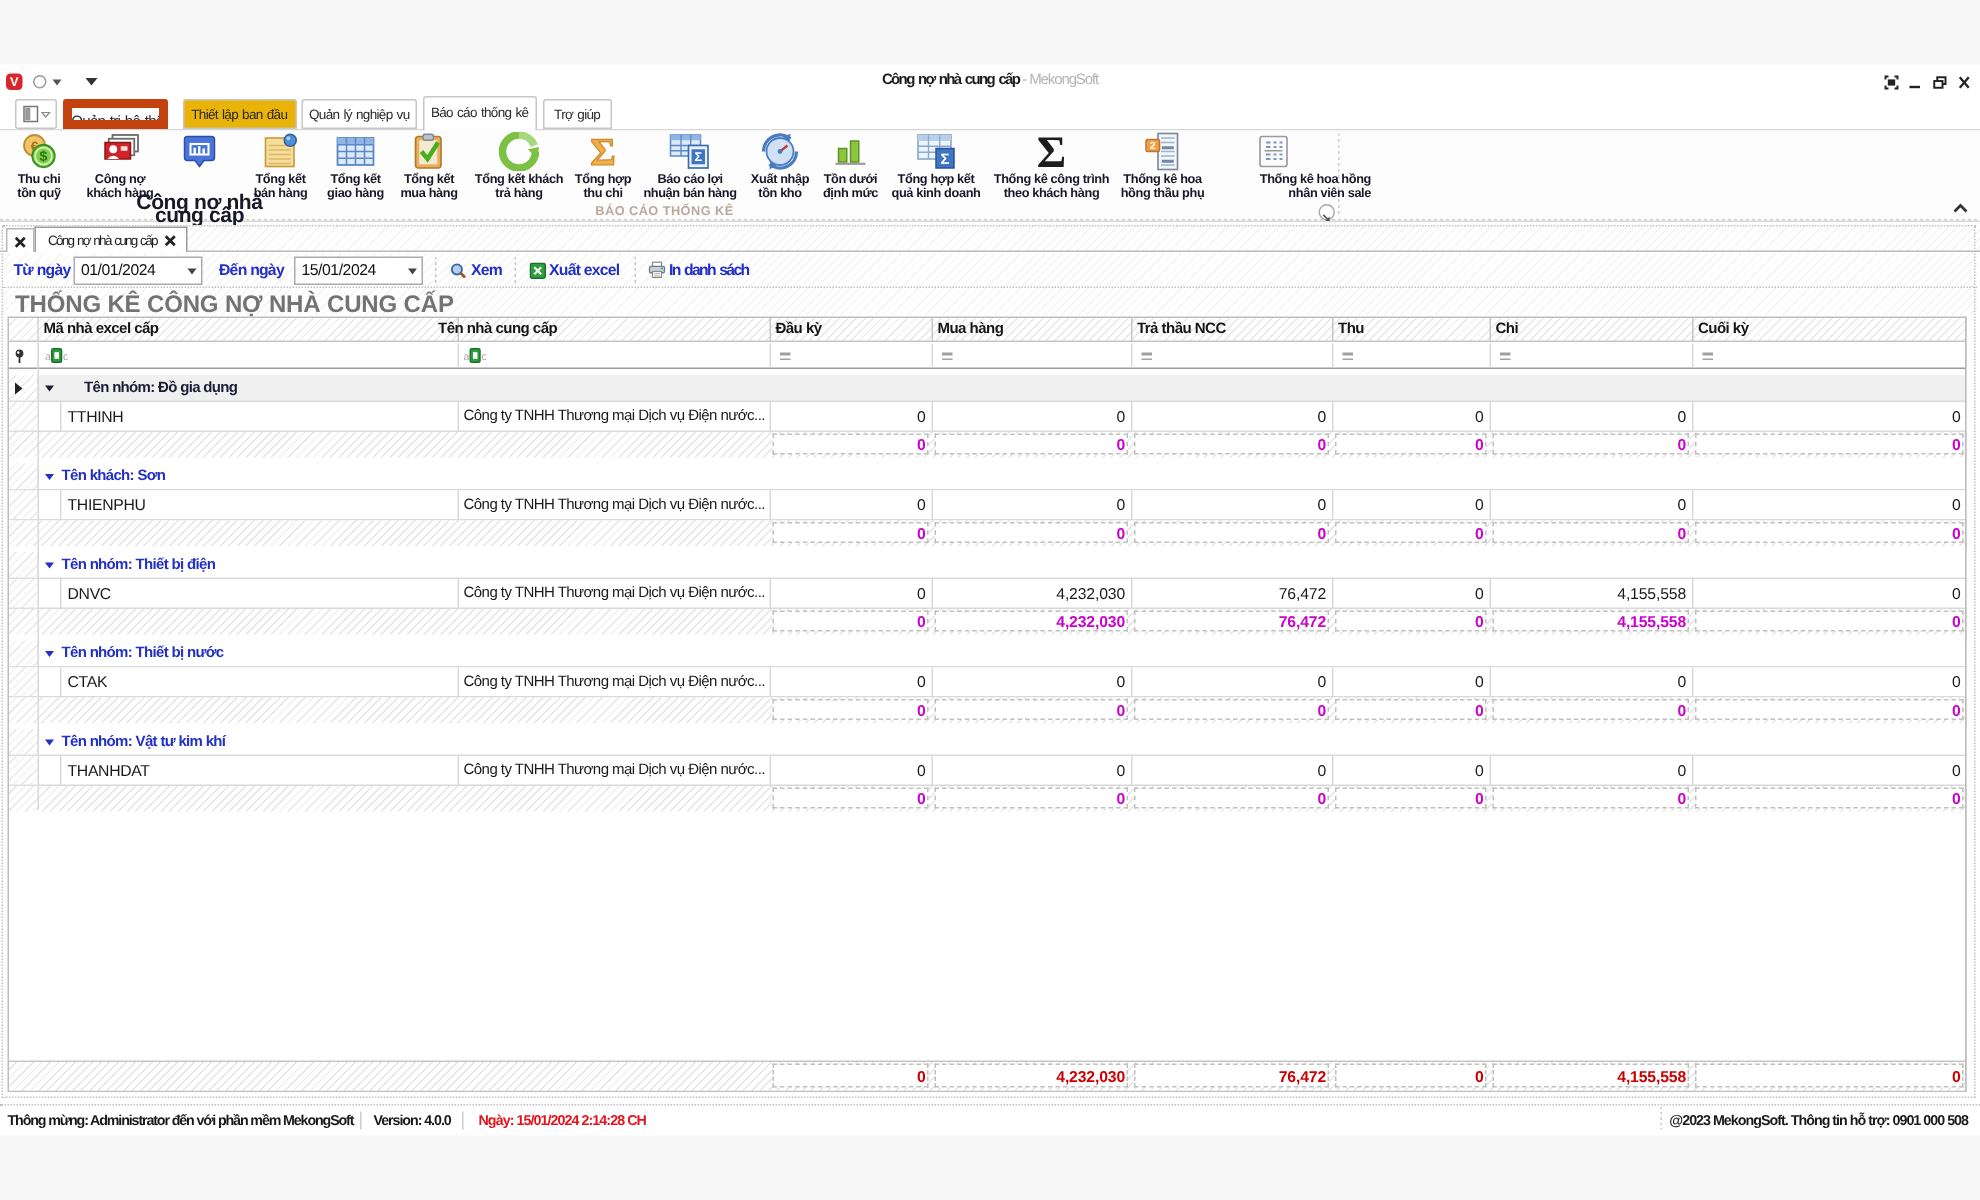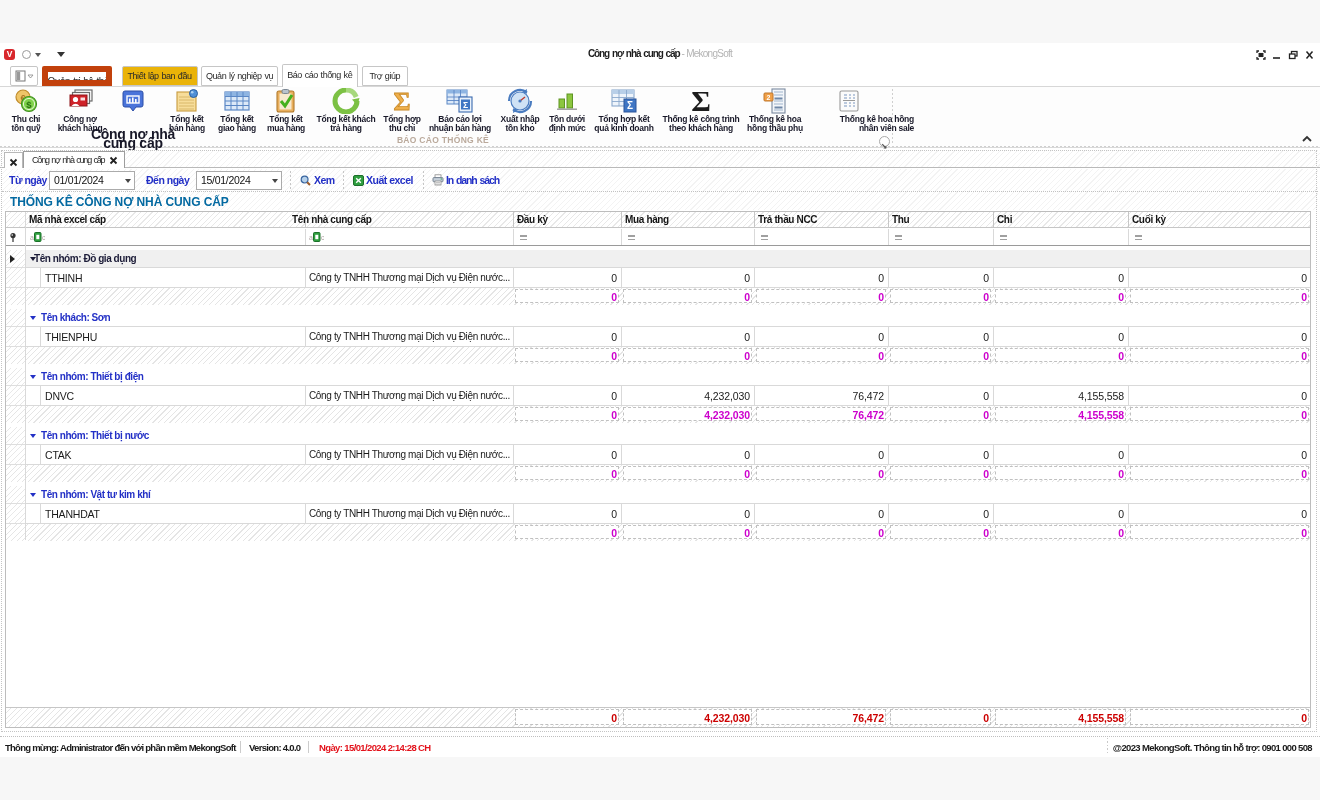--- a/index.html
+++ b/index.html
@@ -256,21 +256,21 @@
 <div class="ab b blue" style="left:366px;top:174px;font-size:10.5px;letter-spacing:-0.5px">Xuất excel</div>
 <svg class="ab" style="left:432px;top:174px" width="12" height="12" viewBox="0 0 12 12">
     <rect x="3" y="0.8" width="6" height="3" fill="#fff" stroke="#8a8a8a" stroke-width="0.8"></rect>
     <rect x="1" y="3.6" width="10" height="4.2" rx="0.8" fill="#c6d0da" stroke="#6f7d8c" stroke-width="0.9"></rect>
     <circle cx="9.3" cy="5" r="0.7" fill="#4a6"></circle>
     <rect x="3" y="7" width="6" height="4" fill="#fff" stroke="#8a8a8a" stroke-width="0.8"></rect>
     <path d="M4 8.5 h4 M4 10 h4" stroke="#aaa" stroke-width="0.7"></path>
   </svg>
 <div class="ab b blue" style="left:446px;top:174px;font-size:10.5px;letter-spacing:-1.1px;word-spacing:1px">In danh sách</div>
 <div class="ab hatchf" style="left:2px;top:192px;width:1316px;height:18px"></div>
-<div class="ab b" style="left:10px;top:195px;font-size:12px;color:#0369a1;letter-spacing:-0.1px">THỐNG KÊ CÔNG NỢ NHÀ CUNG CẤP</div>
+<div class="ab b" style="left:10px;top:195px;font-size:16px;color:#737373;letter-spacing:-0.1px">THỐNG KÊ CÔNG NỢ NHÀ CUNG CẤP</div>
 <div class="ab" style="left:5px;top:211px;width:1306px;height:517px;border:1px solid #bdbdbd;background:#fff"></div>
 <div class="ab hatch" style="left:6px;top:212px;width:1304px;height:16px;border-bottom:1px solid #c6c6c6"></div>
 <div class="ab" style="left:25px;top:212px;width:1px;height:16px;background:#c6c6c6"></div>
 <div class="ab b" style="left:29px;top:214px;font-size:10px;color:#151515;letter-spacing:-0.35px">Mã nhà excel cấp</div>
 <div class="ab" style="left:305px;top:212px;width:1px;height:16px;background:#c6c6c6"></div>
 <div class="ab b" style="left:292px;top:214px;font-size:10px;color:#151515;letter-spacing:-0.35px">Tên nhà cung cấp</div>
 <div class="ab" style="left:513px;top:212px;width:1px;height:16px;background:#c6c6c6"></div>
 <div class="ab b" style="left:517px;top:214px;font-size:10px;color:#151515;letter-spacing:-0.35px">Đầu kỳ</div>
 <div class="ab" style="left:621px;top:212px;width:1px;height:16px;background:#c6c6c6"></div>
 <div class="ab b" style="left:625px;top:214px;font-size:10px;color:#151515;letter-spacing:-0.35px">Mua hàng</div>
@@ -317,21 +317,21 @@
 <div class="ab" style="left:895px;top:235px;width:7px;height:1.5px;background:#a0a0a0"></div>
 <div class="ab" style="left:895px;top:238.5px;width:7px;height:1.5px;background:#a0a0a0"></div>
 <div class="ab" style="left:1000px;top:235px;width:7px;height:1.5px;background:#a0a0a0"></div>
 <div class="ab" style="left:1000px;top:238.5px;width:7px;height:1.5px;background:#a0a0a0"></div>
 <div class="ab" style="left:1135px;top:235px;width:7px;height:1.5px;background:#a0a0a0"></div>
 <div class="ab" style="left:1135px;top:238.5px;width:7px;height:1.5px;background:#a0a0a0"></div>
 <div class="ab" style="left:25px;top:249.5px;width:1286px;height:18px;background:#f0f0f0;border-bottom:1px solid #d9d9d9"></div>
 <div class="ab hatch" style="left:6px;top:249.5px;width:19px;height:18px;border-bottom:1px solid #dedede"></div>
 <div class="ab" style="left:25px;top:249.5px;width:1px;height:18px;background:#d9d9d9"></div>
 <div class="ab" style="left:30px;top:256.5px;width:0;height:0;border-left:3.5px solid transparent;border-right:3.5px solid transparent;border-top:4.5px solid #1c1c38"></div>
-<div class="ab b" style="left:34px;top:252.5px;font-size:10px;color:#1c1c38;letter-spacing:-0.45px">Tên nhóm: Đồ gia dụng</div>
+<div class="ab b" style="left:56px;top:252.5px;font-size:10px;color:#1c1c38;letter-spacing:-0.45px">Tên nhóm: Đồ gia dụng</div>
 <div class="ab" style="left:10px;top:254.5px;width:0;height:0;border-top:4px solid transparent;border-bottom:4px solid transparent;border-left:5px solid #222"></div>
 <div class="ab" style="left:25px;top:267.5px;width:1286px;height:20px;background:#fff;border-bottom:1px solid #d9d9d9"></div>
 <div class="ab hatch" style="left:6px;top:267.5px;width:19px;height:20px;border-bottom:1px solid #dedede"></div>
 <div class="ab" style="left:40px;top:267.5px;width:1px;height:20px;background:#d9d9d9"></div>
 <div class="ab" style="left:305px;top:267.5px;width:1px;height:20px;background:#d9d9d9"></div>
 <div class="ab" style="left:513px;top:267.5px;width:1px;height:20px;background:#d9d9d9"></div>
 <div class="ab" style="left:621px;top:267.5px;width:1px;height:20px;background:#d9d9d9"></div>
 <div class="ab" style="left:754px;top:267.5px;width:1px;height:20px;background:#d9d9d9"></div>
 <div class="ab" style="left:888px;top:267.5px;width:1px;height:20px;background:#d9d9d9"></div>
 <div class="ab" style="left:993px;top:267.5px;width:1px;height:20px;background:#d9d9d9"></div>

